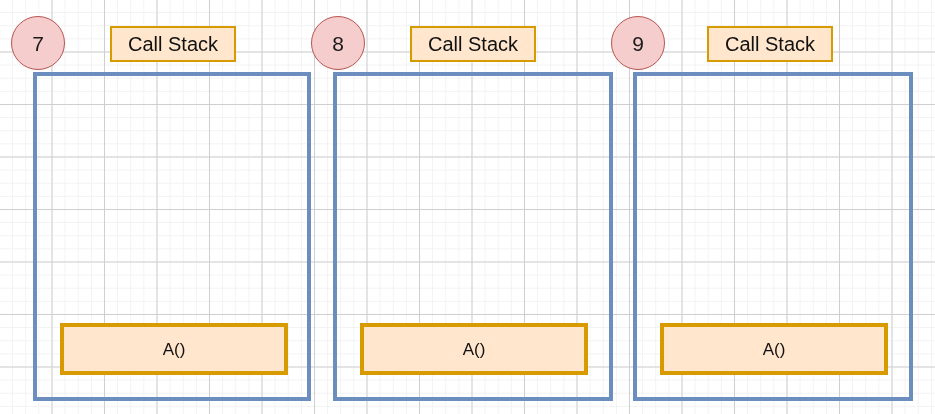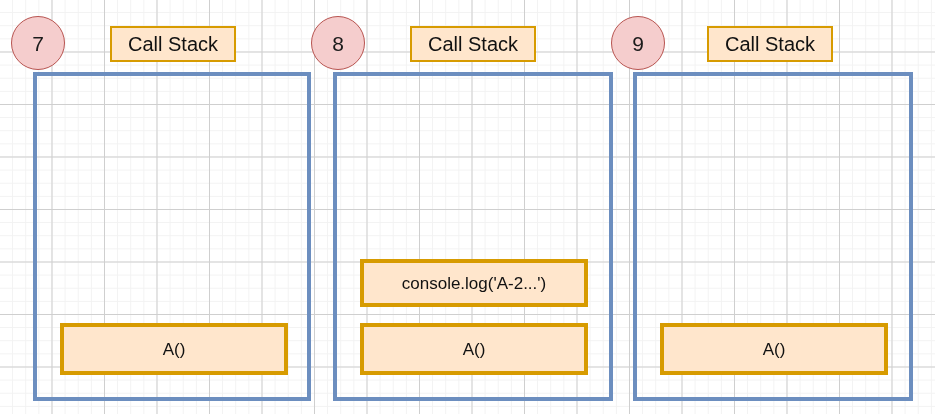--- a/index.html
+++ b/index.html
@@ -105,23 +105,20 @@
     <span>8</span>
   </div>
 
   <div class="callstack-label" style="left:410px; top:26px; width:126px; height:36px;">
     <span>Call Stack</span>
   </div>
 
   <div class="stack-panel" style="left:333px; top:72px; width:280px; height:329px;">
   </div>
 
-  <div class="frame-box" style="left:360px; top:259px; width:228px; height:48px;">
-    <span>console.log('A-2...')</span>
-  </div>
 
   <div class="frame-box" style="left:360px; top:323px; width:228px; height:52px;">
     <span>A()</span>
   </div>
 
   <div class="step-circle" style="left:611px; top:16px; width:54px; height:54px;">
     <span>9</span>
   </div>
 
   <div class="callstack-label" style="left:707px; top:26px; width:126px; height:36px;">

